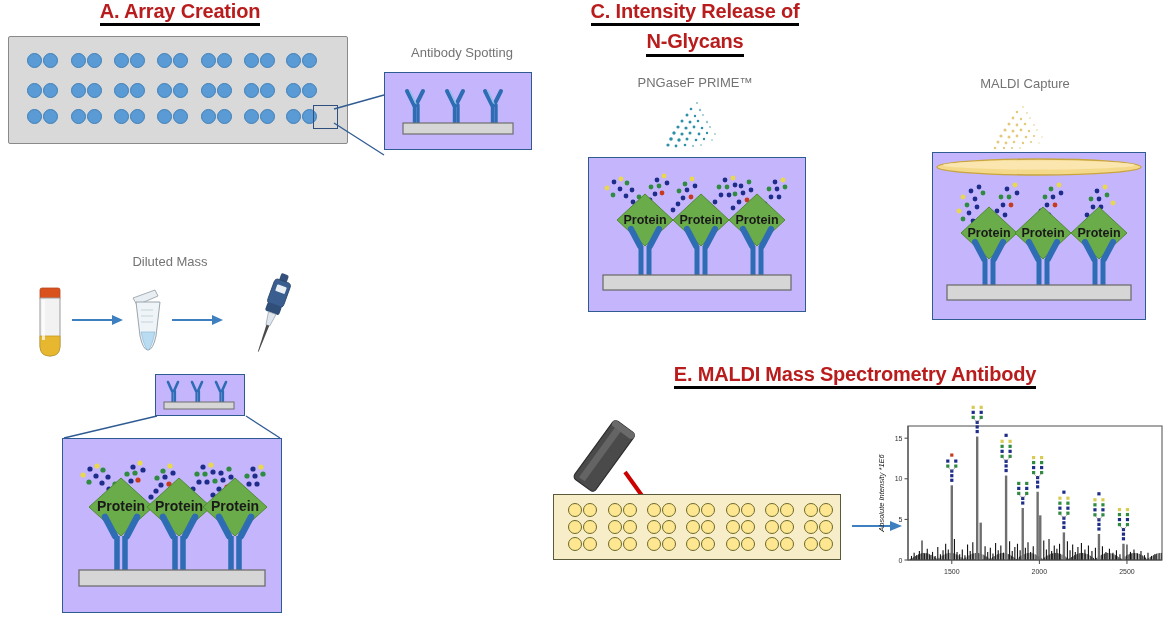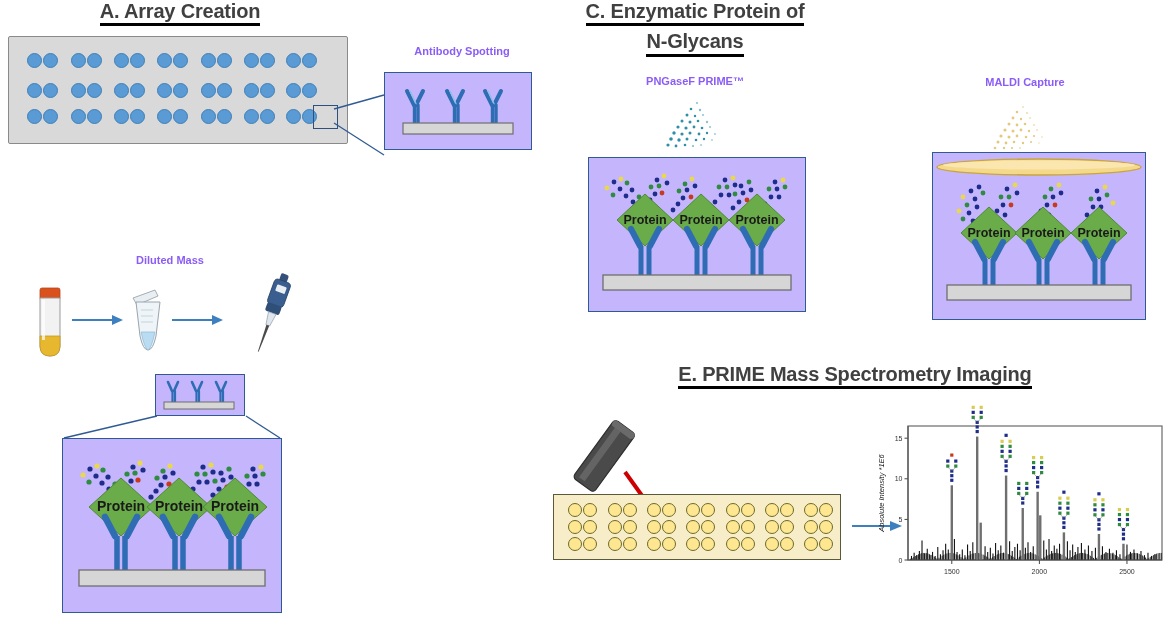--- a/index.html
+++ b/index.html
@@ -3,24 +3,24 @@
 <meta charset="utf-8">
 <style>
   html,body{margin:0;padding:0;background:#ffffff;}
   body{
     width:1169px;height:619px;position:relative;overflow:hidden;
     font-family:"Liberation Sans", sans-serif;color:#111;
   }
   .panel{position:absolute;}
   .ptitle{
     font-weight:bold;font-size:20px;letter-spacing:-0.2px;
-    text-align:center;color:#404040;line-height:1.12;
+    text-align:center;color:#b91c1c;line-height:1.12;
   }
   .ptitle u{text-decoration:none;border-bottom:3px solid #000;padding-bottom:1px;display:inline-block;}
-  .sublabel{font-size:11px;font-weight:700;text-align:center;color:#8b5cf6;}
+  .sublabel{font-size:13px;font-weight:400;text-align:center;color:#737373;}
   .boxed{border:1.6px solid #2f5b93;background:#c4b5fd;box-sizing:border-box;}
   .slide-glass{
     background:#d9d9d9;border:1.4px solid #8a8a8a;box-sizing:border-box;
     border-radius:2px;
   }
   .spot{background:#5b9bd5;border:1.2px solid #3f7fb8;border-radius:50%;position:absolute;}
   .mspot{background:#ffe690;border:1.5px solid #6b6b2a;border-radius:50%;position:absolute;}
   .connector{position:absolute;pointer-events:none;}
   svg{display:block;overflow:visible;}
   .tick{font-size:7px;fill:#333;font-family:"Liberation Sans",sans-serif;}
@@ -297,21 +297,21 @@
       </g>
 
       <rect x="16" y="131" width="186" height="16" fill="#d6d6d6" stroke="#6f6f6f" stroke-width="1.3"></rect>
     </svg>
   </div>
 </div>
 
 <div class="panel" style="left:540px;top:0px;width:310px;height:330px;">
 
   <div class="ptitle" style="position:absolute;left:0;top:0;width:310px;">
-    <u>C. Enzymatic Protein of</u><br>
+    <u>C. Intensity Release of</u><br>
     <u style="margin-top:4px;">N-Glycans</u>
   </div>
 
   <div class="sublabel" style="position:absolute;left:55px;top:75px;width:200px;">PNGaseF PRIME™</div>
 
   <svg style="position:absolute;left:115px;top:100px;" width="80" height="52">
     <g fill="#2f8fa8">
       <circle cx="42" cy="3" r="1.1" opacity=".55"></circle>
         <circle cx="36" cy="9" r="1.3"></circle>
         <circle cx="45" cy="10" r="1.2" opacity=".6"></circle>
@@ -569,21 +569,21 @@
       </g>
 
       <rect x="14" y="132" width="184" height="15" fill="#d6d6d6" stroke="#6f6f6f" stroke-width="1.3"></rect>
     </svg>
   </div>
 </div>
 
 <div class="panel" style="left:530px;top:360px;width:639px;height:259px;">
 
   <div class="ptitle" style="position:absolute;left:90px;top:3px;width:470px;">
-    <u>E. PRIME Mass Spectrometry Imaging</u>
+    <u>E. MALDI Mass Spectrometry Antibody</u>
   </div>
 
   <svg style="position:absolute;left:30px;top:60px;" width="130" height="90">
     <g transform="rotate(36 55 45)">
       <rect x="28" y="8" width="26" height="72" rx="4" fill="#4a4a4a" stroke="#2c2c2c" stroke-width="1.2"></rect>
       <rect x="33" y="10" width="7" height="66" fill="#6d6d6d" opacity="0.75"></rect>
       <rect x="28" y="8" width="26" height="7" rx="3" fill="#6a6a6a"></rect>
     </g>
     <line x1="65" y1="52" x2="88" y2="84" stroke="#cc0000" stroke-width="4"></line>
   </svg>

